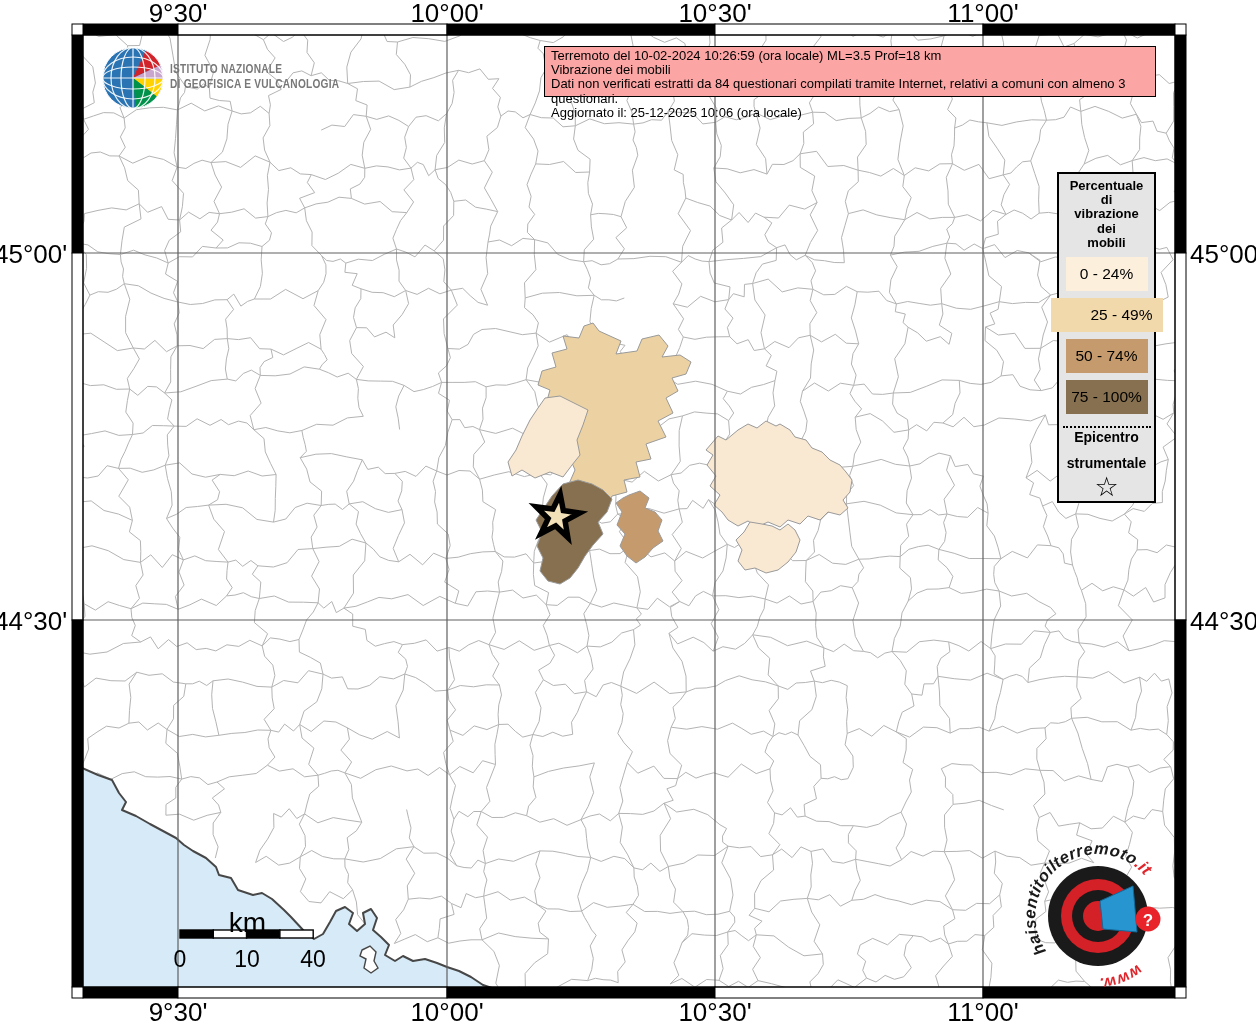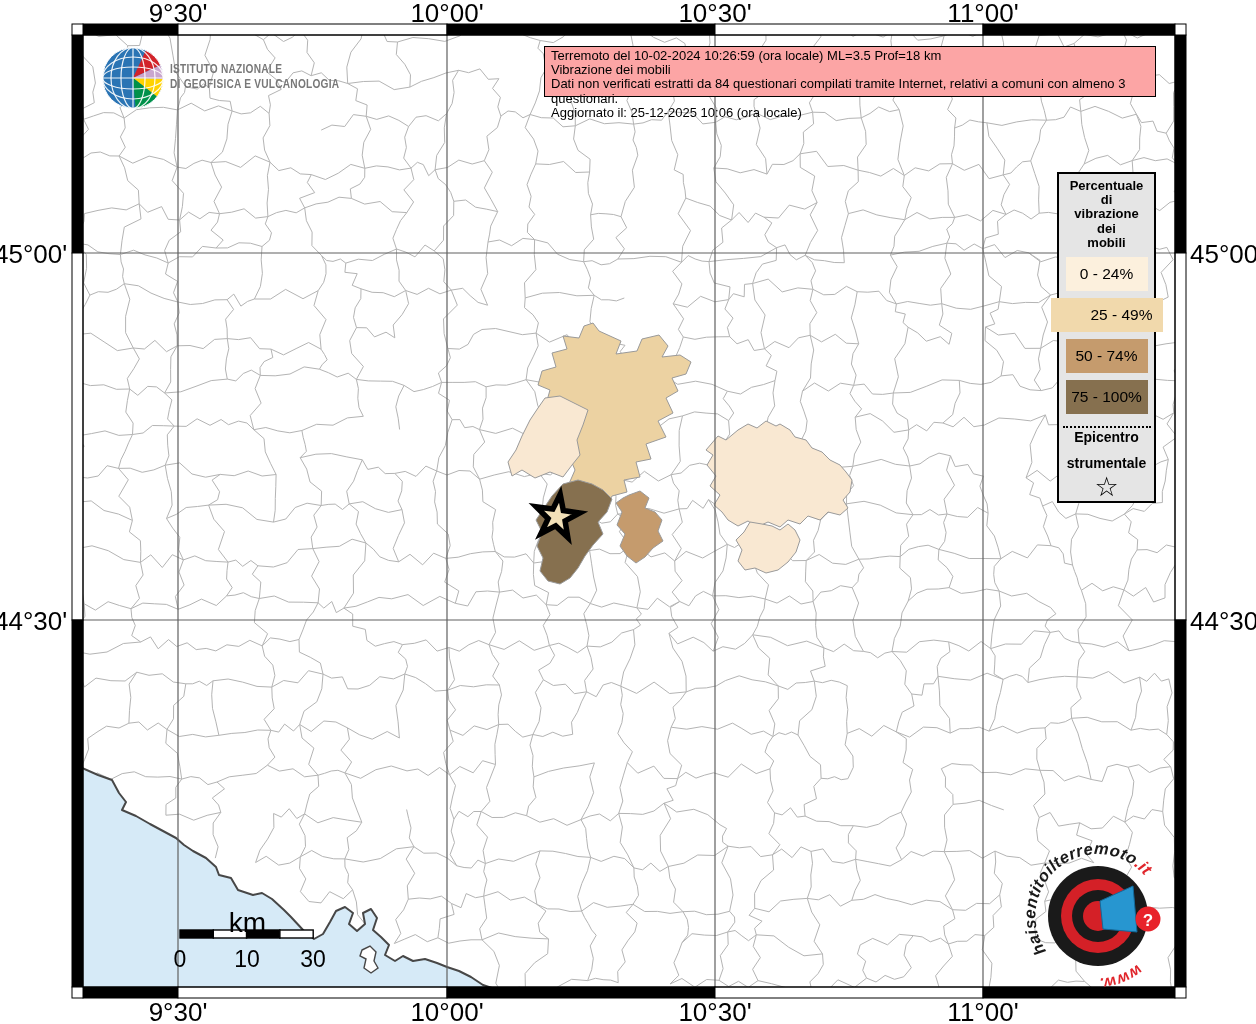--- a/index.html
+++ b/index.html
@@ -162,15 +162,15 @@
     <div class="swatch" style="background: rgb(134, 112, 79);">75 - 100%</div>
     <div id="leg-divider"></div>
     <div class="leg-epi-line" id="leg-epi-line1">Epicentro</div>
     <div class="leg-epi-line">strumentale</div>
     <div id="leg-star">☆</div>
   </div>
 
   <div id="km-label">km</div>
   <div class="sb-num" style="left:150px">0</div>
   <div class="sb-num" style="left:217px">10</div>
-  <div class="sb-num" style="left:283px">30</div>
+  <div class="sb-num" style="left:283px">40</div>
 
 </div>
 
 </body></html>

